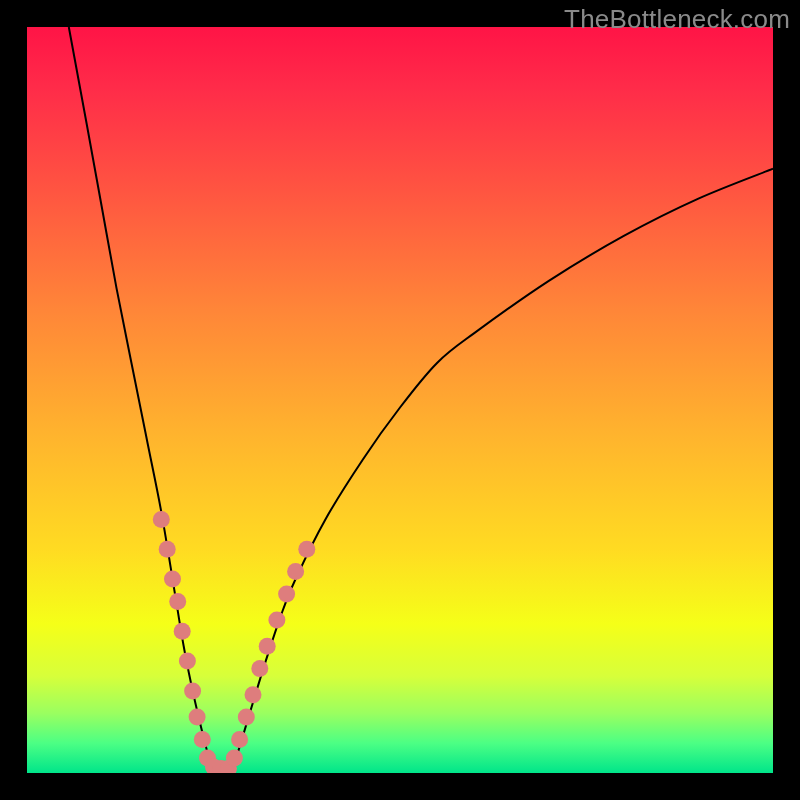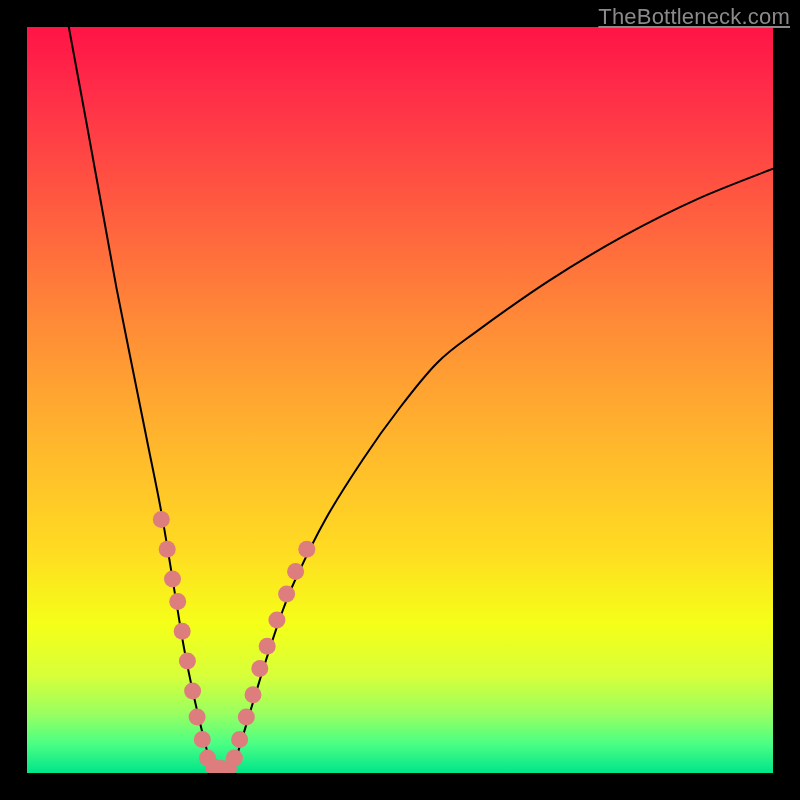--- a/index.html
+++ b/index.html
@@ -37,26 +37,25 @@
       #d7ff3a 87%,
       #9aff60 92%,
       #4cff84 96%,
       #00e58a 100%
     );
   }
   .watermark {
     position: absolute;
     top: 4px;
     right: 10px;
-    font-size: 22px;
+    font-size: 26px;
     font-weight: 500;
     color: #8a8a8a;
     letter-spacing: 0.2px;
     user-select: none;
-    text-decoration: underline;
   }
   svg.curve {
     position: absolute;
     top: 0; left: 0;
     width: 746px;
     height: 746px;
   }
   .bottleneck-curve {
     fill: none;
     stroke: #000;

